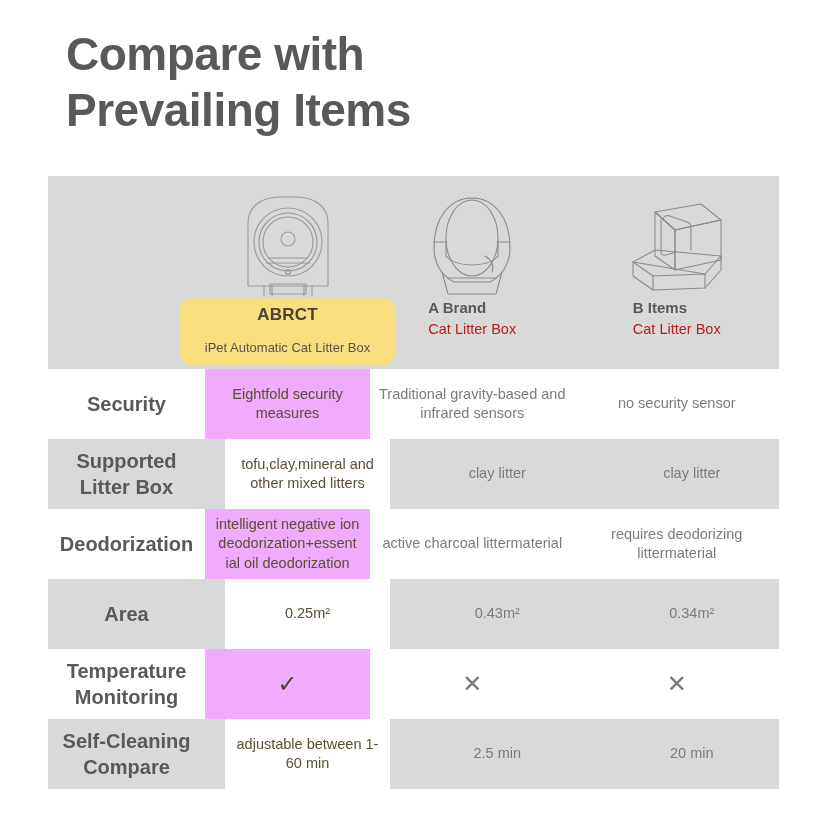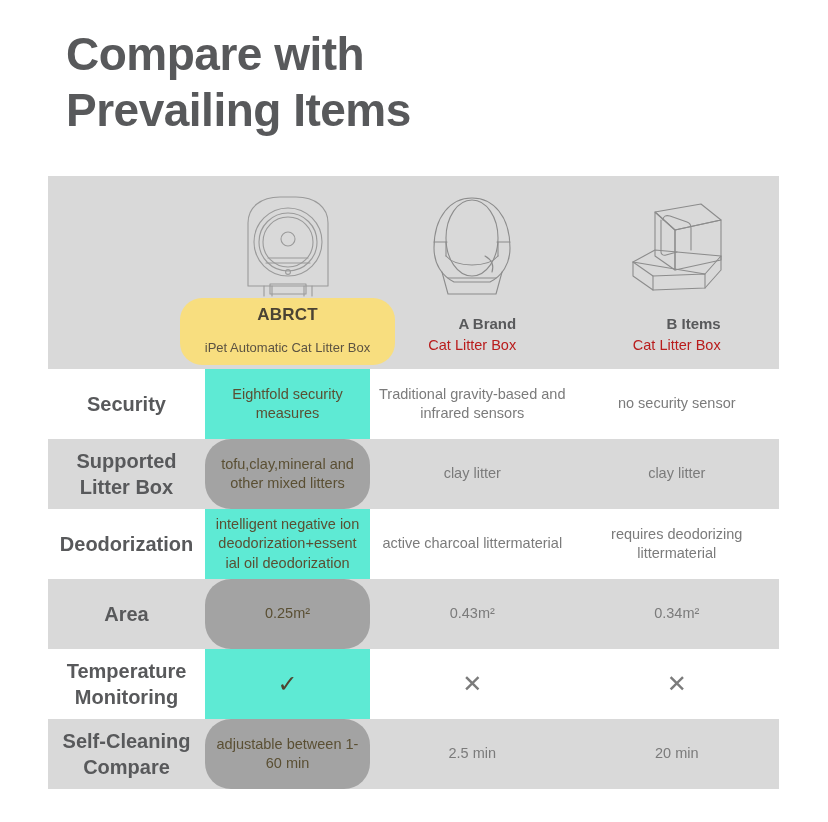--- a/index.html
+++ b/index.html
@@ -63,22 +63,22 @@
   .th-cell.primary { flex: 0 0 165px; }
 
   .prod-art {
     height: 108px;
     display: flex;
     align-items: flex-end;
     justify-content: center;
   }
 
   .brand-label {
-    margin-top: 16px;
-    text-align: right;
+    margin-top: 0;
+    text-align: left;
     line-height: 1.35;
   }
   .brand-name {
     display: block;
     font-size: 15px;
     font-weight: bold;
     color: #58595b;
   }
   .brand-sub {
     display: block;
@@ -87,21 +87,21 @@
     margin-top: 2px;
   }
 
   
   .brand-badge {
     position: absolute;
     left: -25px;
     right: -25px;
     top: 122px;
     background: #f8de7f;
-    border-radius: 22px;
+    border-radius: 12px;
     padding: 6px 6px 8px;
     text-align: center;
     line-height: 1.25;
   }
   .brand-badge .badge-name {
     display: block;
     font-size: 17px;
     font-weight: bold;
     color: #4b4334;
     letter-spacing: 0.2px;
@@ -115,47 +115,47 @@
 
   
   .tbody { position: relative; width: 731px; }
 
   .trow {
     display: flex;
     width: 731px;
     height: 70px;
     background: #ffffff;
   }
-  .trow.alt { background: #d9d9d9; }
+  .trow.alt { background: #d9d9d9; gap: 20px; }
 
   .cell {
     flex: 1 1 0;
     display: flex;
     align-items: center;
     justify-content: center;
     text-align: center;
     padding: 2px 8px;
   }
 
   .cell.label {
     flex: 0 0 157px;
     font-size: 20px;
     font-weight: bold;
     color: #58595b;
     line-height: 1.3;
   }
 
   .cell.primary {
     flex: 0 0 165px;
-    background: #5eead4;
+    background: #f0abfc;
     color: #5a4f33;
     font-size: 14.5px;
     line-height: 1.33;
   }
-  .trow.alt .cell.primary { background: #a3a3a3; border-radius: 26px; }
+  .trow.alt .cell.primary { background: #ffffff; }
 
   .cell.rival {
     font-size: 14.5px;
     color: #7b7b7b;
     line-height: 1.33;
   }
 
   .mark {
     font-size: 24px;
     line-height: 1;

